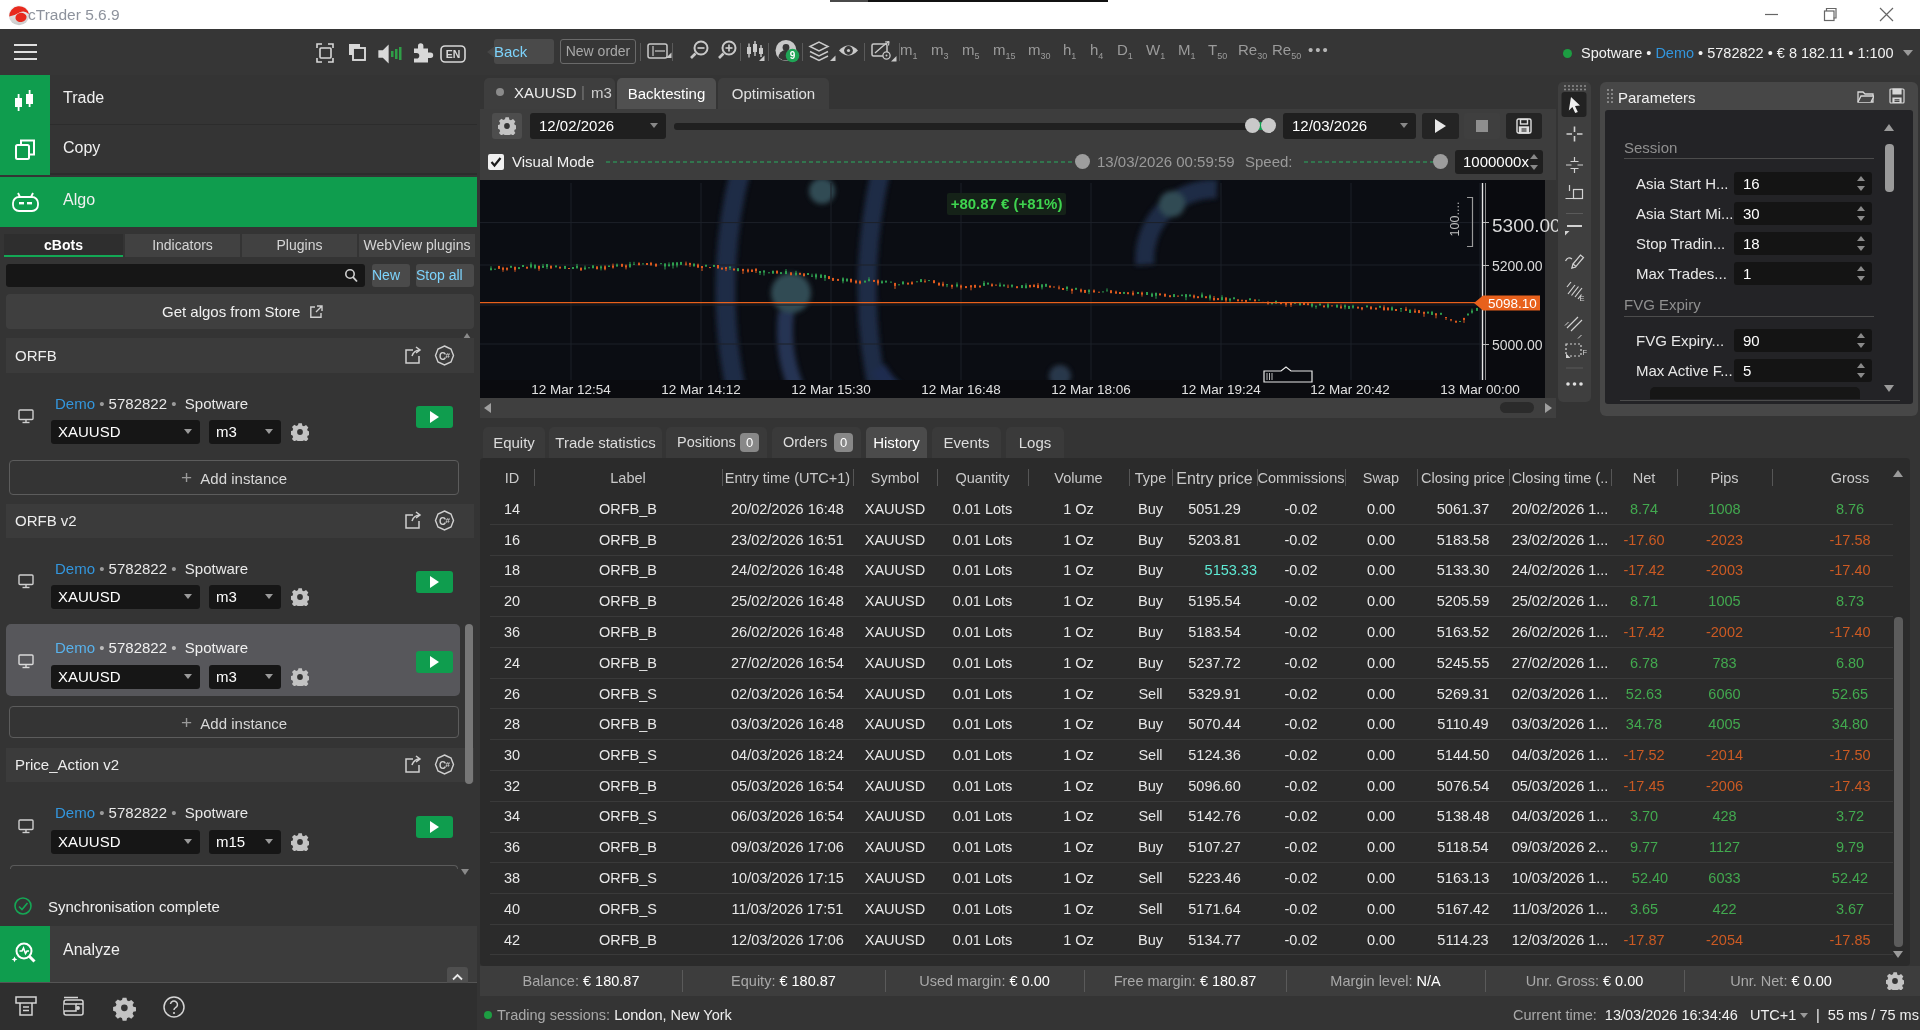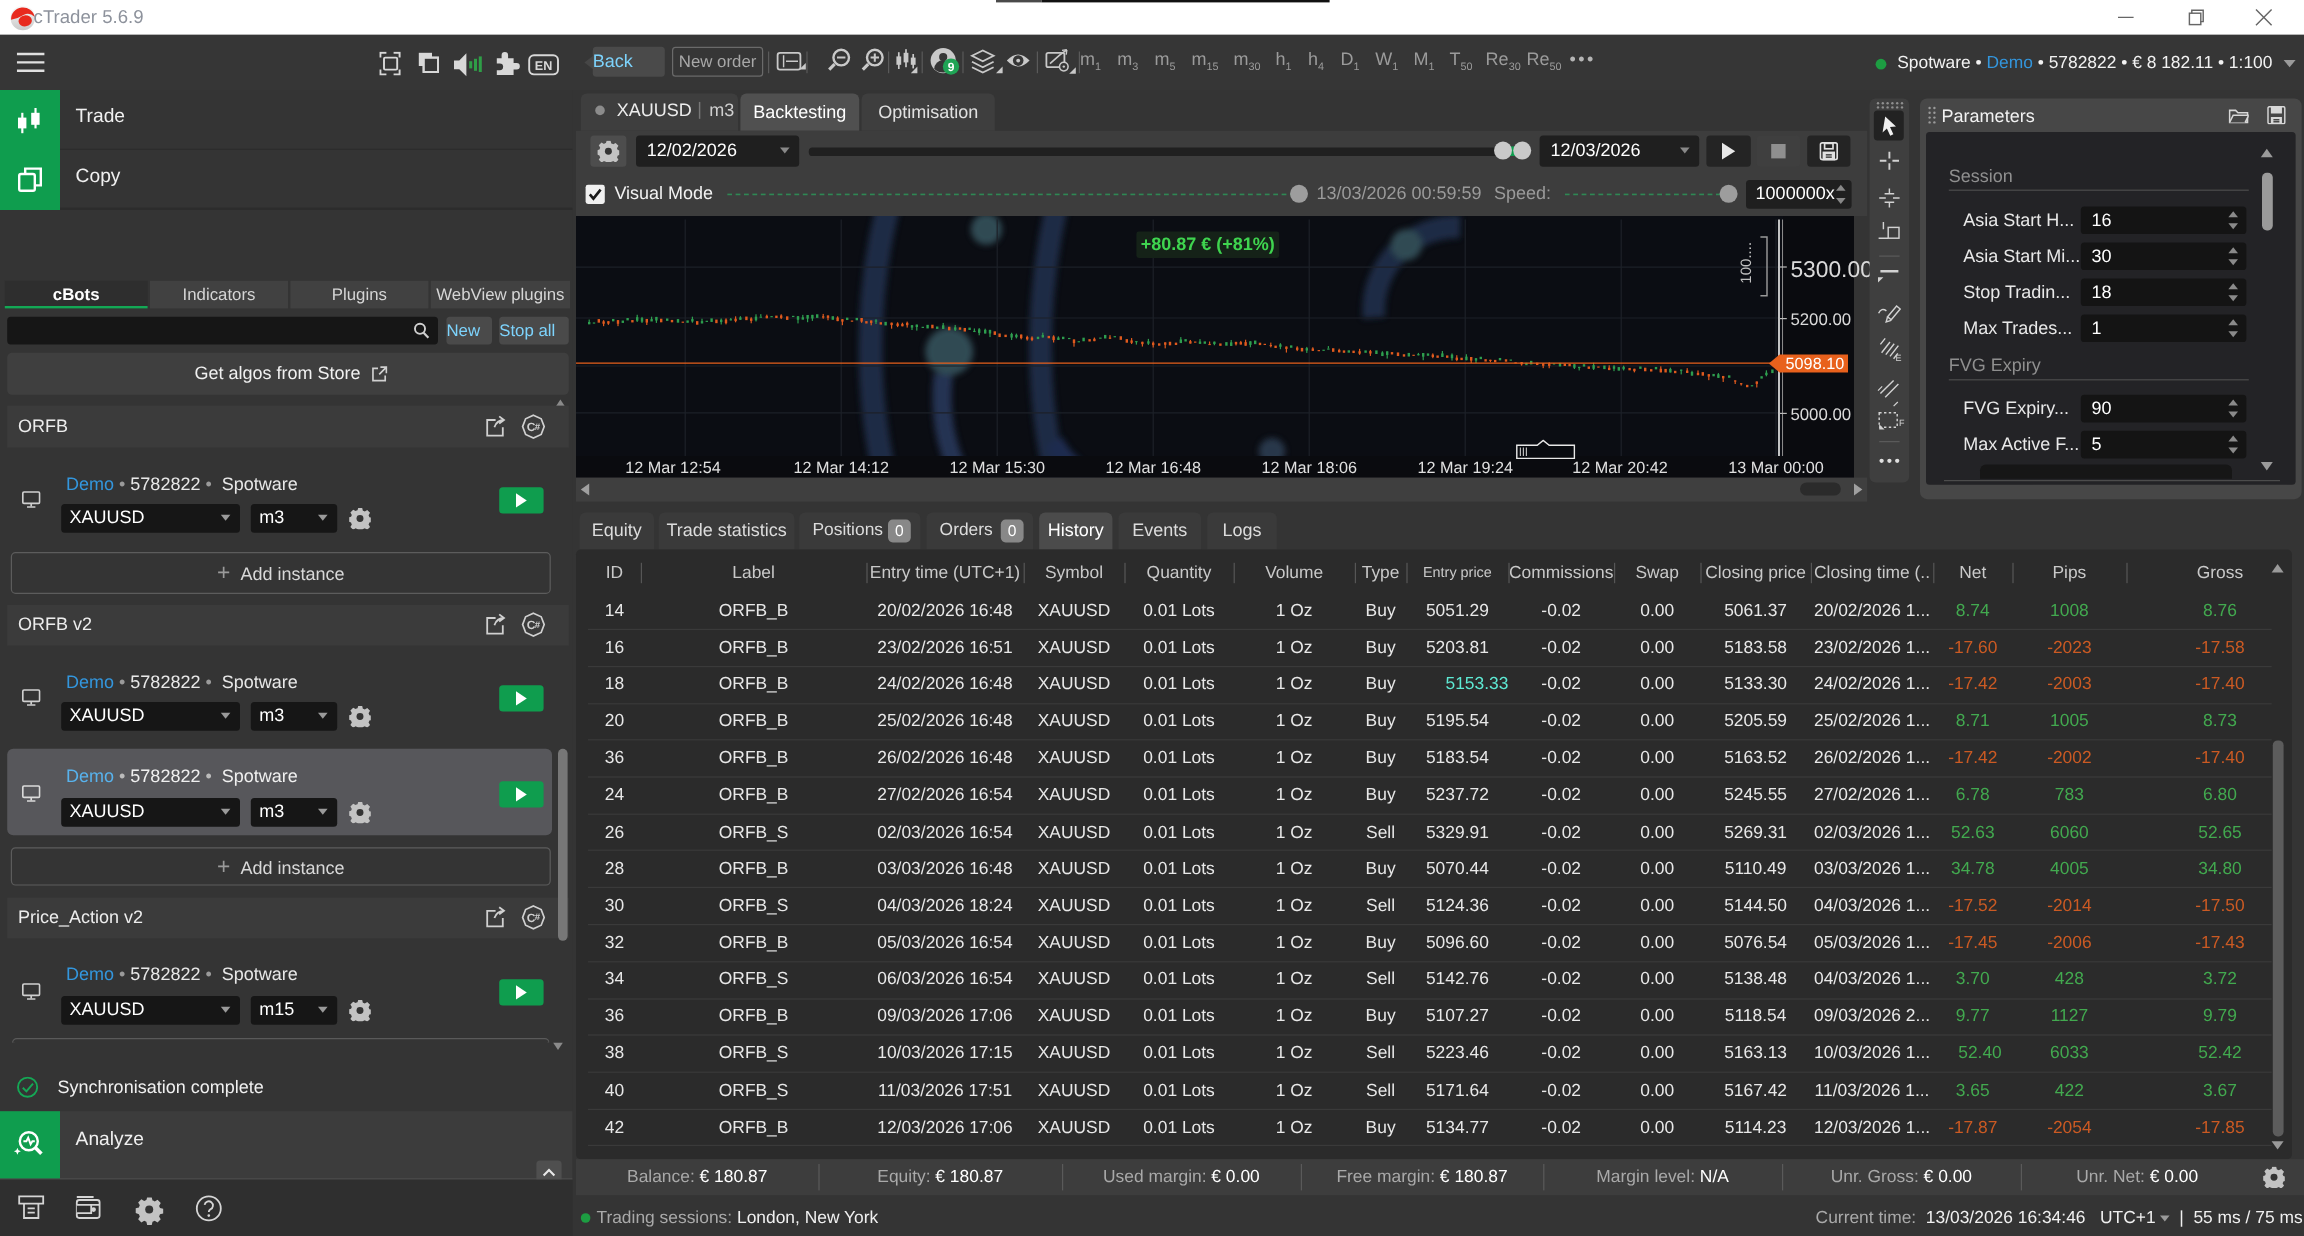--- a/index.html
+++ b/index.html
@@ -188,20 +188,34 @@
         <svg style="margin:13px 0 0 14px" width="24" height="24" viewBox="0 0 24 24">
       <g fill="none" stroke="#fff" stroke-width="2">
             <rect x="2" y="7" width="13" height="14" rx="1.5"></rect>
       <path d="M7 7 v-4.5 h13 v14 h-5"></path>
           </g>
         </svg>
       </div>
     <div class="navlabel">Copy</div>
   </div>
 
+  <div class="navrow" style="top:102px;background:#0f9d4e">
+    <div class="navicon">
+        <svg style="margin:15px 0 0 12px" width="27" height="21" viewBox="0 0 27 21">
+      <g fill="none" stroke="#fff" stroke-width="1.8">
+      <rect x="1" y="5" width="25" height="14" rx="6"></rect>
+      <line x1="8" y1="5" x2="6" y2="1"></line>
+            <line x1="19" y1="5" x2="21" y2="1"></line>
+          </g>
+      <rect x="7" y="10" width="5" height="2.4" fill="#fff"></rect>
+          <rect x="15" y="10" width="5" height="2.4" fill="#fff"></rect>
+    </svg>
+      </div>
+    <div class="navlabel">Algo</div>
+  </div>
 
   <div class="abs" style="left:4px;top:159px;width:119px;height:23px;background:#2e2e2e;border-bottom:2px solid #13a855;color:#fff;font-weight:bold;font-size:14px;text-align:center;line-height:22px">cBots</div>
   <div class="abs" style="left:125px;top:159px;width:115px;height:23px;background:#414141;color:#d5d5d5;font-size:14px;text-align:center;line-height:22px">Indicators</div>
   <div class="abs" style="left:242px;top:159px;width:115px;height:23px;background:#414141;color:#d5d5d5;font-size:14px;text-align:center;line-height:22px">Plugins</div>
   <div class="abs" style="left:359px;top:159px;width:116px;height:23px;background:#414141;color:#d5d5d5;font-size:14px;text-align:center;line-height:22px">WebView plugins</div>
 
   <div class="abs blackin" style="left:6px;top:189px;width:359px;height:23px">
     <svg style="position:absolute;right:6px;top:4px" width="15" height="15" viewBox="0 0 15 15">
       <circle cx="6" cy="6" r="4.2" stroke="#cfcfcf" stroke-width="1.6" fill="none"></circle>
         <line x1="9" y1="9.2" x2="13" y2="13.5" stroke="#cfcfcf" stroke-width="1.8"></line>
@@ -893,21 +907,21 @@
   <text x="14" y="13.5" font-size="13.5" fill="#fff" font-family="Liberation Sans">5098.10</text>
 </svg>
 <div class="abs" style="left:1446px;top:195px;width:32px;height:54px">
   <div style="position:absolute;left:-8px;top:17px;font-size:12.5px;color:#c0c0c0;transform:rotate(-90deg);white-space:nowrap">100....</div>
   <svg style="position:absolute;left:0;top:0" width="32" height="54" viewBox="0 0 32 54">
       <path d="M21 2.5 h5.5 v49 h-5.5" stroke="#9a9a9a" fill="none" stroke-width="1.2"></path>
     </svg>
 </div>
 
 <div class="abs" style="left:480px;top:380px;width:1065px;height:18px;background:#0a0b0f"></div>
-<div class="abs" style="left:521px;top:382px;width:100px;text-align:left;font-size:13.5px;color:#e0e0e0">12 Mar 12:54</div>
+<div class="abs" style="left:521px;top:382px;width:100px;text-align:center;font-size:13.5px;color:#e0e0e0">12 Mar 12:54</div>
 <div class="abs" style="left:651px;top:382px;width:100px;text-align:center;font-size:13.5px;color:#e0e0e0">12 Mar 14:12</div>
 <div class="abs" style="left:781px;top:382px;width:100px;text-align:center;font-size:13.5px;color:#e0e0e0">12 Mar 15:30</div>
 <div class="abs" style="left:911px;top:382px;width:100px;text-align:center;font-size:13.5px;color:#e0e0e0">12 Mar 16:48</div>
 <div class="abs" style="left:1041px;top:382px;width:100px;text-align:center;font-size:13.5px;color:#e0e0e0">12 Mar 18:06</div>
 <div class="abs" style="left:1171px;top:382px;width:100px;text-align:center;font-size:13.5px;color:#e0e0e0">12 Mar 19:24</div>
 <div class="abs" style="left:1300px;top:382px;width:100px;text-align:center;font-size:13.5px;color:#e0e0e0">12 Mar 20:42</div>
 <div class="abs" style="left:1430px;top:382px;width:100px;text-align:center;font-size:13.5px;color:#e0e0e0">13 Mar 00:00</div>
 <svg class="abs" style="left:1263px;top:366px" width="50" height="17" viewBox="0 0 50 17">
     <path d="M1 5 H18 L23 1 L28 5 H49 V16 H1 Z" stroke="#e8e8e8" stroke-width="1.2" fill="rgba(10,11,15,0.55)"></path>
     <g stroke="#bbb" stroke-width="1">
@@ -934,21 +948,21 @@
 <div class="abs" style="left:932px;top:427px;width:69px;height:31px;background:#3a3a3a;border-radius:5px 5px 0 0;color:#dcdcdc;font-size:15px;text-align:center;line-height:31px">Events</div>
 <div class="abs" style="left:1006px;top:427px;width:58px;height:31px;background:#3a3a3a;border-radius:5px 5px 0 0;color:#dcdcdc;font-size:15px;text-align:center;line-height:31px">Logs</div>
 <div class="abs" style="left:480px;top:458px;width:1430px;height:508px;background:#2b2b2b;border-radius:4px;overflow:hidden"></div>
 <div class="abs hdr" style="left:490px;top:470px;width:44px;text-align:center;font-size:14.5px;overflow:hidden;white-space:nowrap">ID</div>
 <div class="abs hdr" style="left:534px;top:470px;width:188px;text-align:center;font-size:14.5px;overflow:hidden;white-space:nowrap">Label</div>
 <div class="abs hdr" style="left:722px;top:470px;width:131px;text-align:center;font-size:14.5px;overflow:hidden;white-space:nowrap">Entry time (UTC+1)</div>
 <div class="abs hdr" style="left:853px;top:470px;width:84px;text-align:center;font-size:14.5px;overflow:hidden;white-space:nowrap">Symbol</div>
 <div class="abs hdr" style="left:937px;top:470px;width:91px;text-align:center;font-size:14.5px;overflow:hidden;white-space:nowrap">Quantity</div>
 <div class="abs hdr" style="left:1028px;top:470px;width:101px;text-align:center;font-size:14.5px;overflow:hidden;white-space:nowrap">Volume</div>
 <div class="abs hdr" style="left:1129px;top:470px;width:43px;text-align:center;font-size:14.5px;overflow:hidden;white-space:nowrap">Type</div>
-<div class="abs hdr" style="left:1172px;top:470px;width:85px;text-align:center;font-size:12px;overflow:hidden;white-space:nowrap">Entry price</div>
+<div class="abs hdr" style="left:1172px;top:470px;width:85px;text-align:center;font-size:16px;overflow:hidden;white-space:nowrap">Entry price</div>
 <div class="abs hdr" style="left:1257px;top:470px;width:88px;text-align:center;font-size:14.5px;overflow:hidden;white-space:nowrap">Commissions</div>
 <div class="abs hdr" style="left:1345px;top:470px;width:72px;text-align:center;font-size:14.5px;overflow:hidden;white-space:nowrap">Swap</div>
 <div class="abs hdr" style="left:1417px;top:470px;width:92px;text-align:center;font-size:14.5px;overflow:hidden;white-space:nowrap">Closing price</div>
 <div class="abs hdr" style="left:1509px;top:470px;width:102px;text-align:center;font-size:14.5px;overflow:hidden;white-space:nowrap">Closing time (..</div>
 <div class="abs hdr" style="left:1611px;top:470px;width:66px;text-align:center;font-size:14.5px;overflow:hidden;white-space:nowrap">Net</div>
 <div class="abs hdr" style="left:1677px;top:470px;width:95px;text-align:center;font-size:14.5px;overflow:hidden;white-space:nowrap">Pips</div>
 <div class="abs hdr" style="left:1772px;top:470px;width:156px;text-align:center;font-size:14.5px;overflow:hidden;white-space:nowrap">Gross</div>
 <div class="abs" style="left:534px;top:469px;width:1px;height:17px;background:#565656"></div>
 <div class="abs" style="left:722px;top:469px;width:1px;height:17px;background:#565656"></div>
 <div class="abs" style="left:853px;top:469px;width:1px;height:17px;background:#565656"></div>

